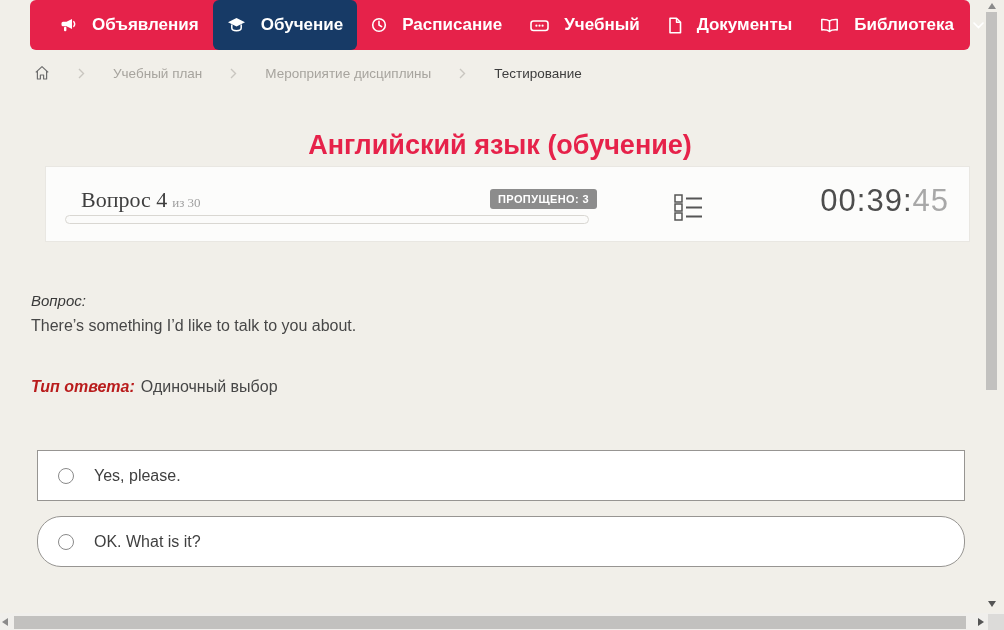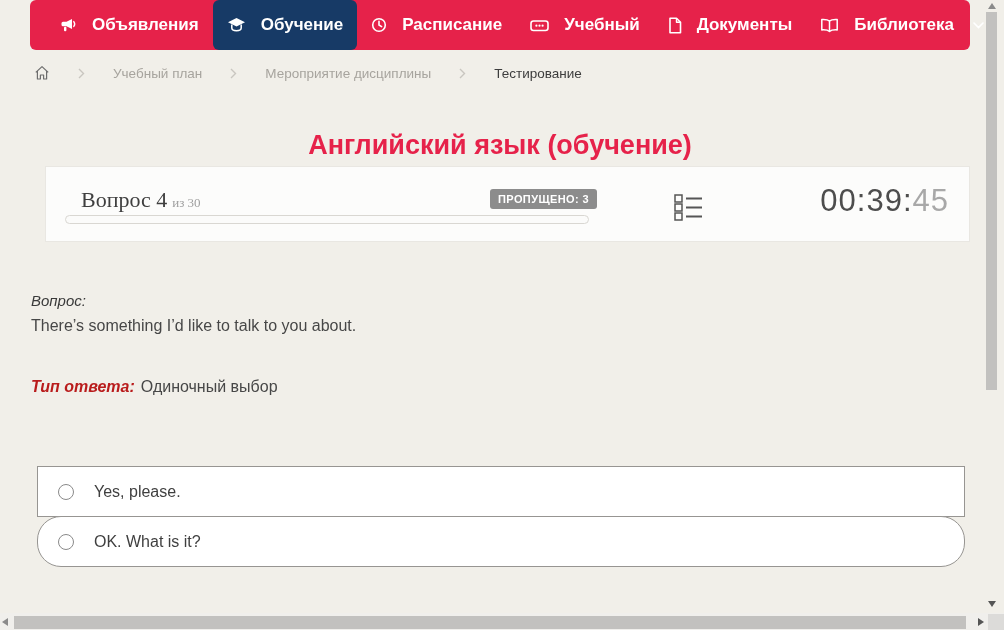--- a/index.html
+++ b/index.html
@@ -66,21 +66,21 @@
   .q-heading{position:absolute;left:31px;top:292px;font-size:15px;font-weight:normal;font-style:italic;color:#3a3a3a;}
   .q-text{position:absolute;left:31px;top:317px;font-size:16px;color:#474747;}
   .type-row{position:absolute;left:31px;top:378px;font-size:16px;color:#474747;}
   .type-label{font-weight:bold;font-style:italic;color:#b91c1c;margin-right:6px;}
   
   .option{
     position:absolute;left:37px;width:928px;height:51px;
     background:#fff;border:1px solid #979592;box-sizing:border-box;
     display:flex;align-items:center;padding-left:20px;gap:20px;cursor:pointer;
   }
-  .option-1{top:466px;align-items:center;}
+  .option-1{top:450px;align-items:center;}
   .option-2{top:516px;border-radius:24px;}
   .radio{
     width:14px;height:14px;border:1px solid #8a8a8a;border-radius:50%;
     background:#fff;flex:0 0 auto;
   }
   .option-label{font-size:16px;color:#3f3f3f;}
   .v-thumb{position:absolute;left:986px;top:12px;width:11px;height:378px;background:#c2c1bf;}
   .h-scroll-track{position:absolute;left:0;top:613px;width:1004px;height:17px;background:#f0efec;}
   .h-thumb{position:absolute;left:14px;top:616px;width:952px;height:13px;background:#c2c1bf;}
   .scroll-corner{position:absolute;left:988px;top:614px;width:16px;height:16px;background:#dcdbd9;}

